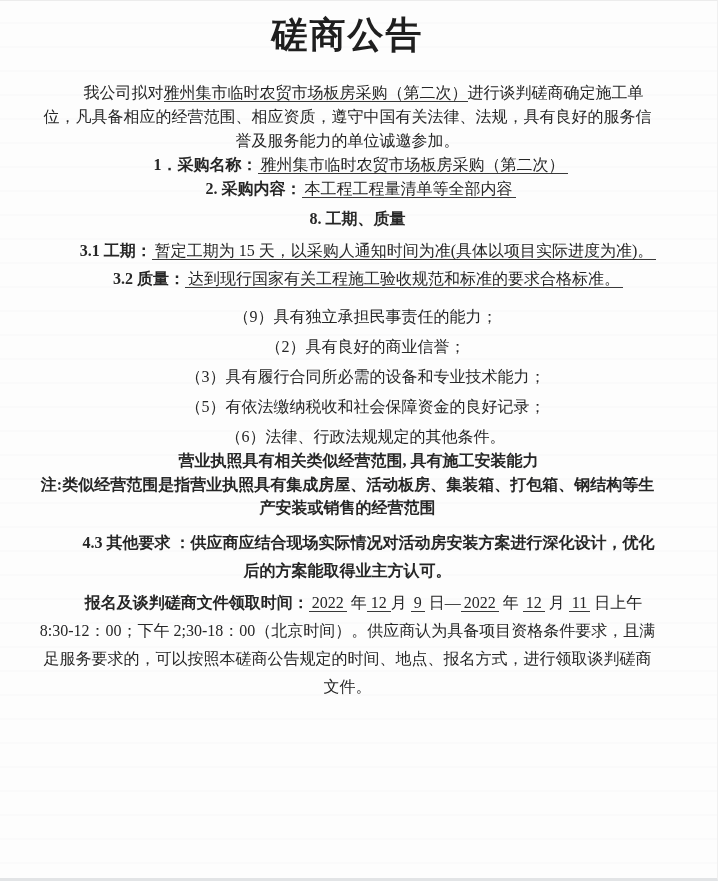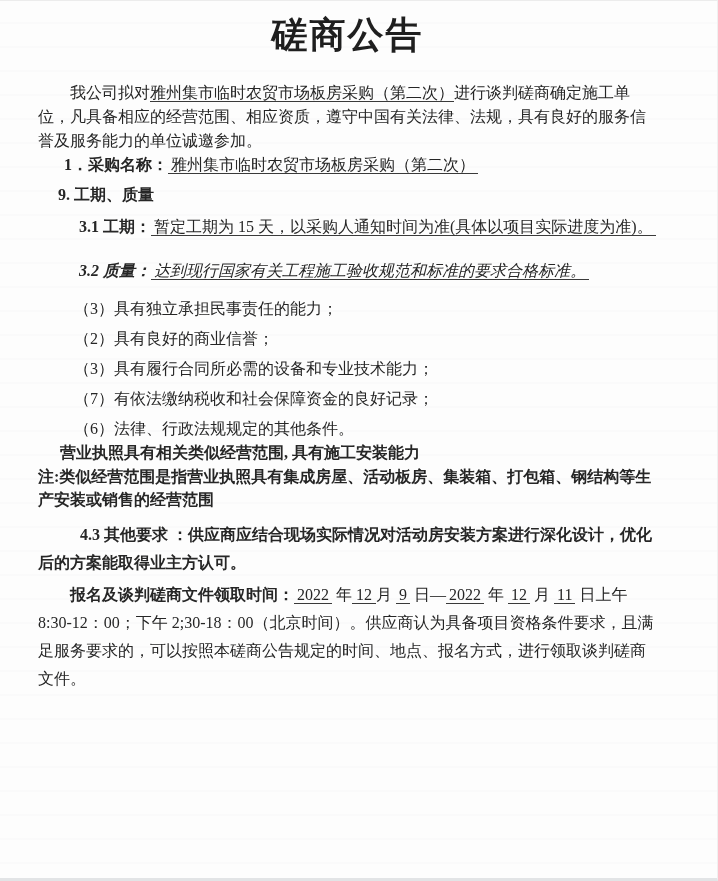--- a/index.html
+++ b/index.html
@@ -15,30 +15,30 @@
     width:718px;height:881px;box-sizing:border-box;
     border-top:1px solid #ececec;
     border-bottom:3px solid #e2e4e6;
     border-right:1px solid #f0f0f0;
   }
   .content{padding:0 60px 0 38px;font-size:16px;}
   .title{
     text-align:center;font-size:36px;font-weight:bold;
     margin:12px 0 0;letter-spacing:2px;line-height:44px;color:#1f1f1f;
   }
-  p{margin:0;}
+  p{margin:0;text-align:center;}
   .bold{font-weight:bold;}
   .u{border-bottom:1px solid #3a3a3a;}
   .u-pad{border-bottom:1px solid #3a3a3a;padding:0 3px;}
   .intro{margin-top:24px;text-indent:32px;line-height:24px;}
   .item1{margin:0 0 0 26px;line-height:24px;}
   .item2{margin:0 0 0 26px;line-height:24px;}
   .h3{margin:6px 0 0 20px;line-height:24px;}
   .sub31{margin:6px 0 0 41px;line-height:28px;}
-  .sub32{margin:16px 0 0 41px;line-height:28px;font-style:italic;}
+  .sub32{margin:0 0 0 41px;line-height:28px;}
   .h4{margin:2px 0 0 20px;line-height:24px;}
   .h41{margin:12px 0 0 44px;line-height:24px;}
   .qual{text-indent:36px;line-height:24px;margin:6px 0 0;}
   .qual.first{margin-top:12px;}
   .h42{margin:8px 0 0 46px;line-height:24px;}
   .line42{margin:0 0 0 22px;line-height:24px;font-weight:bold;}
   .note42{margin:0;line-height:23px;font-weight:bold;}
   .p43{margin:10px 0 0;text-indent:42px;line-height:28px;font-weight:bold;}
   .preg{margin:4px 0 0;text-indent:32px;line-height:28px;}
 </style>
@@ -47,33 +47,34 @@
 
 <div class="page">
   <div class="content">
 
     <h1 class="title">磋商公告</h1>
 
     <p class="intro"><span>我公司拟对</span><span class="u">雅州集市临时农贸市场板房采购（第二次）</span><span>进行谈判磋商确定施工单位，凡具备相应的经营范围、相应资质，遵守中国有关法律、法规，具有良好的服务信誉及服务能力的单位诚邀参加。</span></p>
 
     <p class="item1"><span class="bold">1．采购名称：</span><span class="u-pad">雅州集市临时农贸市场板房采购（第二次）</span></p>
 
+    <p class="item2"><span class="bold">2. 采购内容：</span><span class="u-pad">本工程工程量清单等全部内容</span></p>
 
-    <p class="h3 bold">9. 工期、质量</p>
+    <p class="h3 bold">8. 工期、质量</p>
 
     <p class="sub31"><span class="bold">3.1 工期：</span><span class="u-pad">暂定工期为 15 天，以采购人通知时间为准(具体以项目实际进度为准)。</span></p>
 
     <p class="sub32"><span class="bold">3.2 质量：</span><span class="u-pad">达到现行国家有关工程施工验收规范和标准的要求合格标准。</span></p>
 
 
 
-    <p class="qual first">（3）具有独立承担民事责任的能力；</p>
+    <p class="qual first">（9）具有独立承担民事责任的能力；</p>
     <p class="qual">（2）具有良好的商业信誉；</p>
     <p class="qual">（3）具有履行合同所必需的设备和专业技术能力；</p>
-    <p class="qual">（7）有依法缴纳税收和社会保障资金的良好记录；</p>
+    <p class="qual">（5）有依法缴纳税收和社会保障资金的良好记录；</p>
     <p class="qual">（6）法律、行政法规规定的其他条件。</p>
 
     <p class="line42">营业执照具有相关类似经营范围, 具有施工安装能力</p>
     <p class="note42">注:类似经营范围是指营业执照具有集成房屋、活动板房、集装箱、打包箱、钢结构等生产安装或销售的经营范围</p>
 
     <p class="p43"><span>4.3 其他要求 ：</span><span>供应商应结合现场实际情况对活动房安装方案进行深化设计，优化后的方案能取得业主方认可。</span></p>
 
     <p class="preg"><span class="bold">报名及谈判磋商文件领取时间：</span><span class="u-pad">2022</span><span> 年</span><span class="u"> 12 </span><span>月 </span><span class="u-pad">9</span><span> 日—</span><span class="u-pad">2022</span><span> 年 </span><span class="u-pad">12</span><span> 月 </span><span class="u-pad">11</span><span> 日上午 8:30-12：00；下午 2;30-18：00（北京时间）。供应商认为具备项目资格条件要求，且满足服务要求的，可以按照本磋商公告规定的时间、地点、报名方式，进行领取谈判磋商文件。</span></p>
 
   </div>

